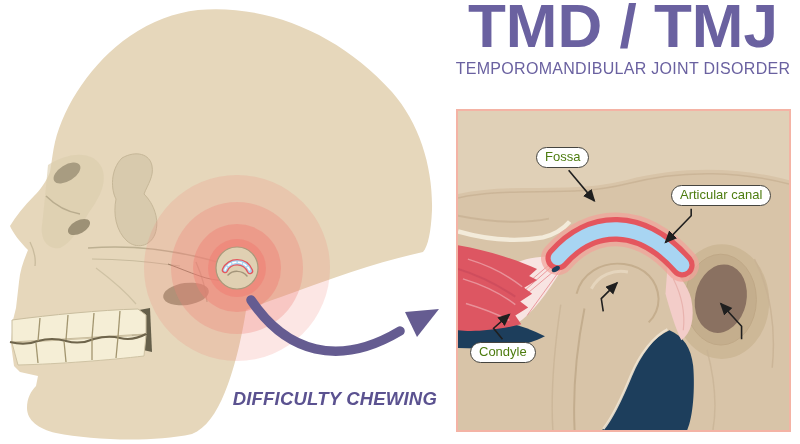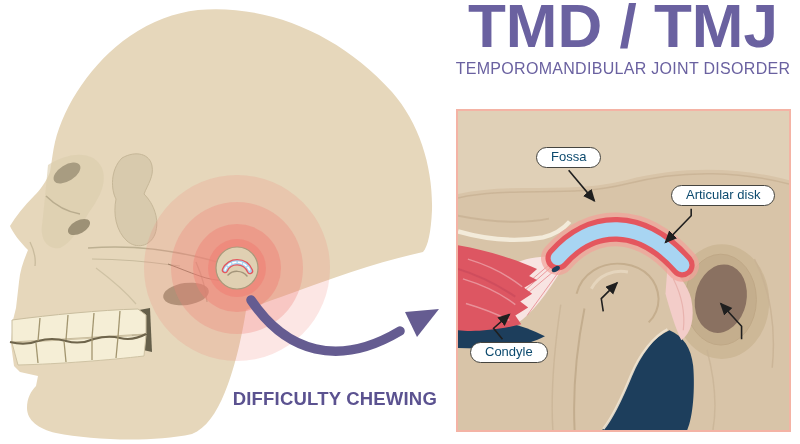--- a/index.html
+++ b/index.html
@@ -13,30 +13,30 @@
     position:absolute;left:448px;top:-6px;width:350px;text-align:center;
     font-size:62px;line-height:64px;font-weight:bold;color:#6a61a0;
     letter-spacing:0px;white-space:nowrap;
   }
   .sub-title{
     position:absolute;left:448px;top:60px;width:350px;text-align:center;
     font-size:16px;font-weight:normal;color:#6a61a0;letter-spacing:0.3px;white-space:nowrap;
   }
   .caption{
     position:absolute;right:363px;top:388px;text-align:right;
-    font-size:18.5px;line-height:22.5px;font-weight:bold;color:#5b5290;letter-spacing:0.2px;
+    font-size:18.5px;line-height:22.5px;font-weight:bold;color:#5b5290;letter-spacing:0.2px;font-style:italic;
   }
   .panel{
     position:absolute;left:456px;top:109px;width:335px;height:323px;
     border:2px solid #f4b3a5;box-sizing:border-box;background:#d8c4a8;overflow:hidden;
   }
   .panel > svg{position:absolute;left:0;top:0;width:100%;height:100%;}
   .pill{
     position:absolute;background:#ffffff;border:1.5px solid #45443f;border-radius:12px;
-    padding:1px 14px 2px;font-size:13px;color:#0c4a6e;white-space:nowrap;line-height:16px;
+    padding:1px 8px 2px;font-size:13px;color:#4d7c0f;white-space:nowrap;line-height:16px;
   }
 </style>
 </head>
 <body>
 
 <div class="stage">
 
   <svg class="skull-layer" width="455" height="444" viewBox="0 0 455 444">
 
     <path fill="#e6d7bb" d="
@@ -194,17 +194,17 @@
       <g stroke="#1f1f1f" stroke-width="1.6" fill="none">
         <path d="M 112,60 L 138,91" marker-end="url(#ah)"></path>
         <path d="M 236,99 L 236,106 L 210,133" marker-end="url(#ah)"></path>
         <path d="M 147,203 L 145,190 L 161,174" marker-end="url(#ah)"></path>
         <path d="M 45,231 L 36,220 L 52,206" marker-end="url(#ah)"></path>
         <path d="M 287,231 L 287,218 L 266,195" marker-end="url(#ah)"></path>
       </g>
     </svg>
 
     <div class="pill" style="left:78px;top:36px">Fossa</div>
-    <div class="pill" style="left:213px;top:74px">Articular disk</div>
+    <div class="pill" style="left:213px;top:74px">Articular canal</div>
     <div class="pill" style="left:12px;top:231px">Condyle</div>
   </div>
 
 </div>
 
 </body></html>

